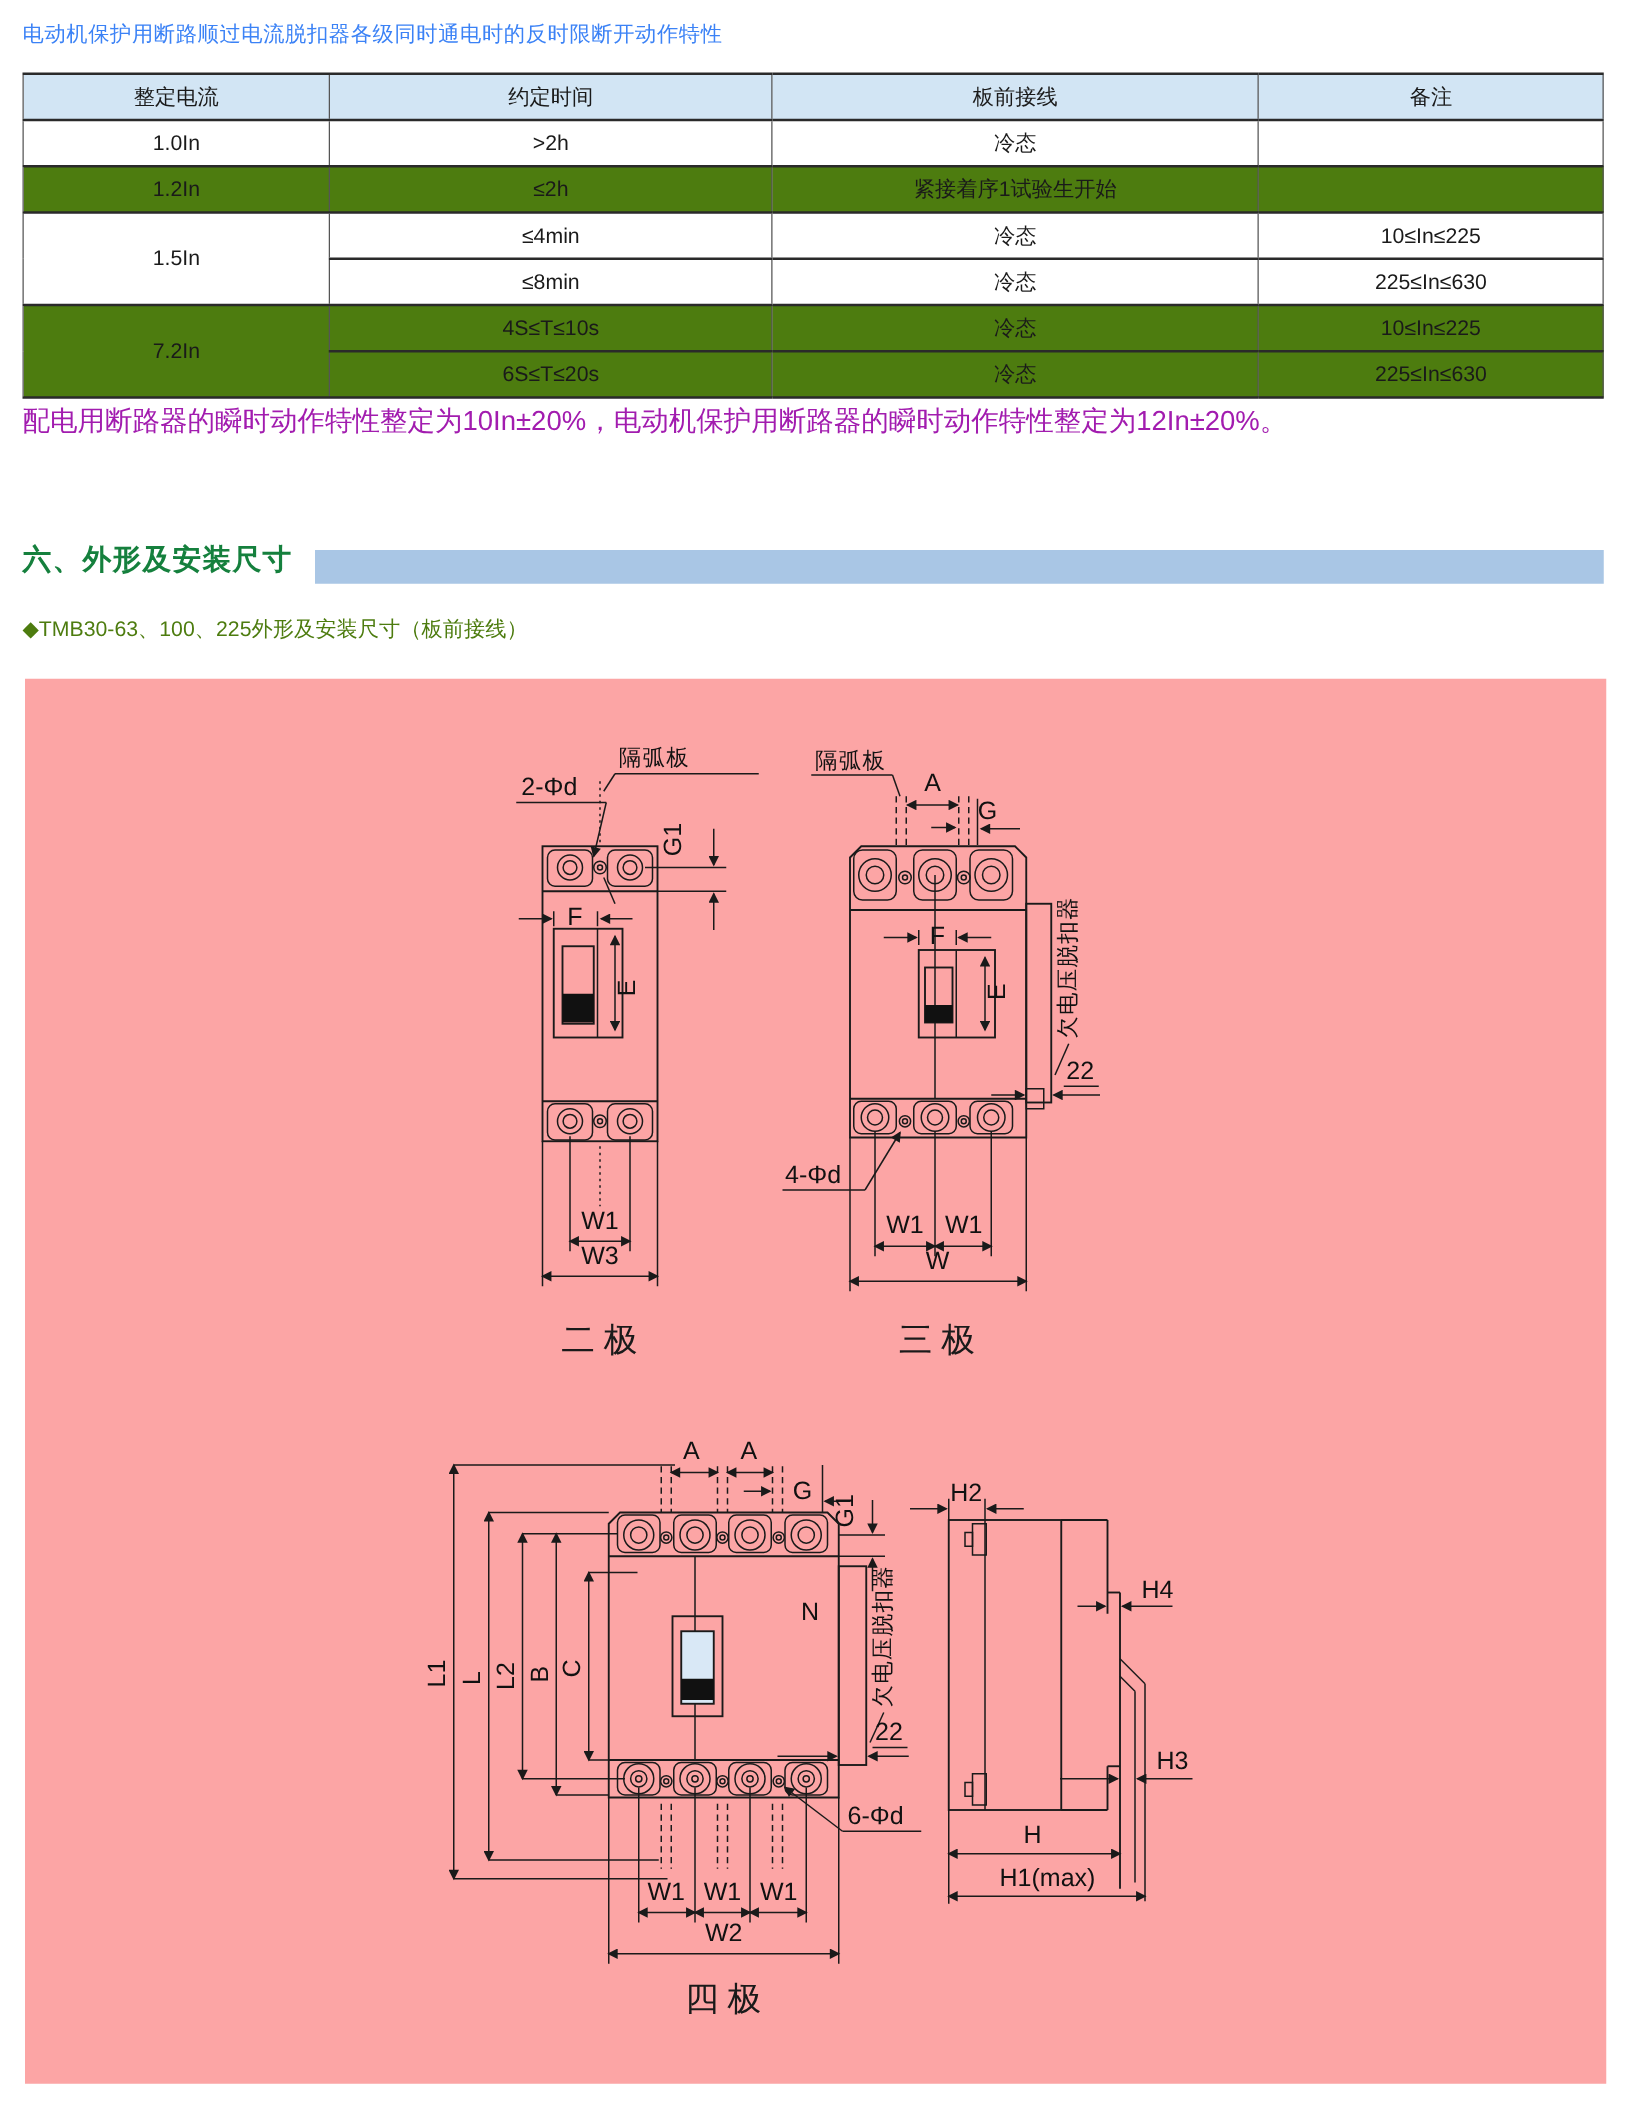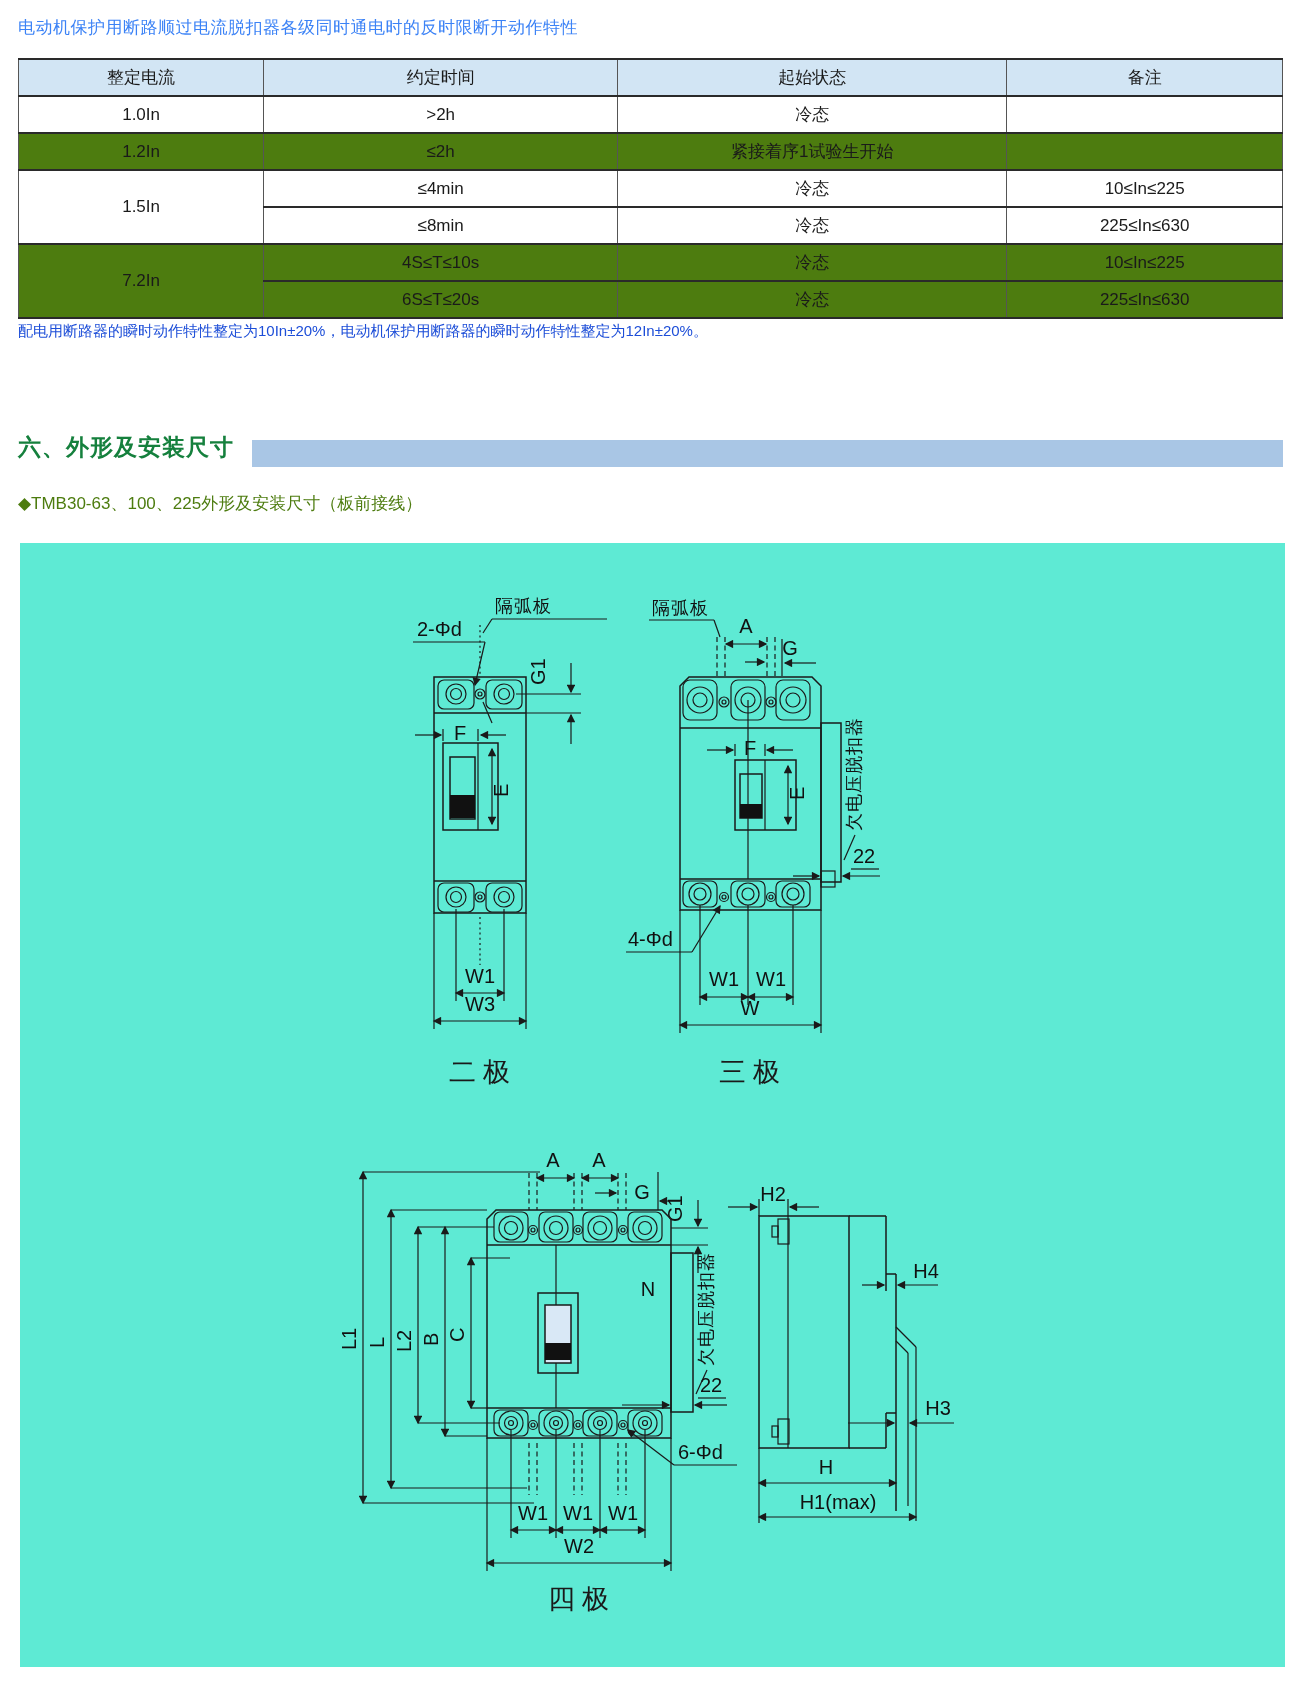--- a/index.html
+++ b/index.html
@@ -5,25 +5,25 @@
   html,body{margin:0;padding:0;background:#fff;}
   .page{position:relative;width:1300px;height:1688px;background:#fff;overflow:hidden;
         font-family:"Liberation Sans",sans-serif;color:#222;}
   .doc-title{position:absolute;left:18px;top:16px;font-size:17px;color:#3b82f6;letter-spacing:.5px;}
   table.spec{position:absolute;left:18px;top:58px;width:1265px;border-collapse:collapse;
         table-layout:fixed;text-align:center;font-size:17px;color:#1a1a1a;}
   table.spec th,table.spec td{border-top:2.5px solid #2a2a2a;border-bottom:2.5px solid #2a2a2a;
         border-left:1px solid #555;border-right:1px solid #555;height:35px;padding:0 16px;font-weight:400;}
   table.spec thead th{background:#d2e5f4;}
   tr.blue td{background:#4d7c0f;margin-top:33px;}
-  .note{position:absolute;left:18px;top:322px;font-size:15px;color:#1d4ed8;}
+  .note{position:absolute;left:18px;top:322px;font-size:22px;color:#a21caf;}
   .sec-title{position:absolute;left:18px;top:432px;font-size:23px;font-weight:bold;color:#15803d;letter-spacing:1px;}
   .sec-bar{position:absolute;left:252px;top:440px;width:1031px;height:27px;background:#a9c6e5;}
   .subtitle{position:absolute;left:18px;top:492px;font-size:17px;color:#4d7c0f;}
-  .panel{position:absolute;left:20px;top:543px;width:1265px;height:1124px;background:#5eead4;}
+  .panel{position:absolute;left:20px;top:543px;width:1265px;height:1124px;background:#fca5a5;}
   .panel svg{position:absolute;overflow:visible;}
   #svg-p2{left:355px;top:30px;}
   #svg-p3{left:568px;top:30px;}
   #svg-p4{left:308px;top:515px;}
   #svg-sd{left:666px;top:618px;}
   .ln{stroke:#1a1a1a;stroke-width:1.5;fill:none;}
   .tn{stroke:#1a1a1a;stroke-width:1.2;fill:none;}
   .dim{stroke:#1a1a1a;stroke-width:1.2;fill:none;marker-end:url(#ah);}
   .dim2{stroke:#1a1a1a;stroke-width:1.2;fill:none;marker-start:url(#ah);marker-end:url(#ah);}
   .dash{stroke-dasharray:5 3.5;}
@@ -54,21 +54,21 @@
     <colgroup>
         <col style="width:19.4%">
         <col style="width:28%">
         <col style="width:30.8%">
         <col style="width:21.8%">
       </colgroup>
     <thead>
       <tr>
         <th>整定电流</th>
         <th>约定时间</th>
-        <th>起始状态</th>
+        <th>板前接线</th>
         <th>备注</th>
       </tr>
     </thead>
     <tbody>
       <tr>
         <td>1.0In</td>
         <td>&gt;2h</td>
         <td>冷态</td>
         <td></td>
       </tr>

